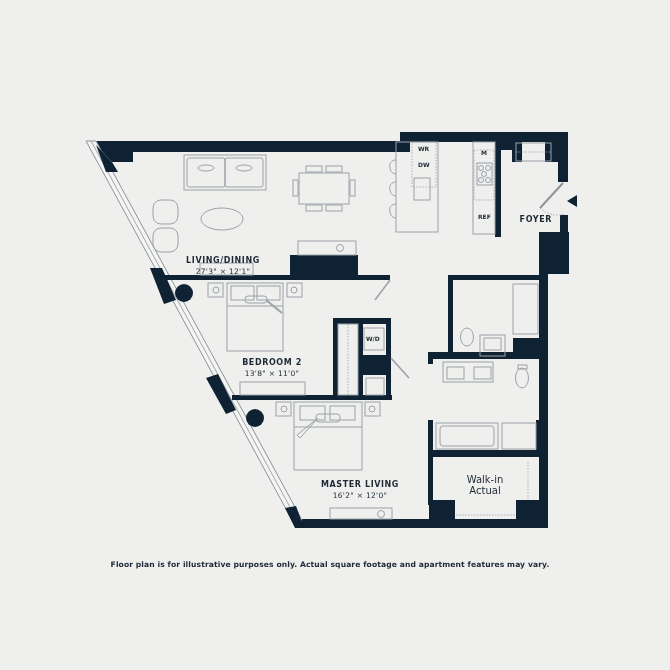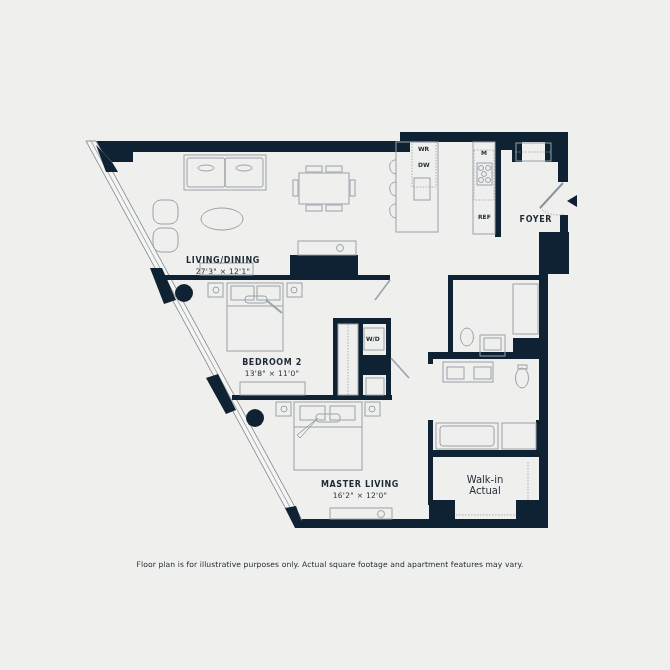--- a/index.html
+++ b/index.html
@@ -23,21 +23,21 @@
       letter-spacing: 0.6px;
       line-height: 11px;
       white-space: nowrap;
     }
     .room-name { font-size: 8px; font-weight: bold; display: block; }
     .room-dim { font-size: 7.5px; display: block; letter-spacing: 0.3px; }
     .small-lbl { font-size: 6px; font-weight: bold; position: absolute; color: #1d2a36; font-family: "DejaVu Sans", sans-serif; }
     .disclaimer {
       position: absolute; left: 0; width: 660px; top: 560px;
       text-align: center; font-size: 7.6px; color: #1d2a36;
-      font-family: "DejaVu Sans", sans-serif; letter-spacing: 0.1px;
+      font-family: "DejaVu Sans", sans-serif; letter-spacing: 0.1px; font-weight: bold;
     }
     .entry-arrow {
       position: absolute; left: 567px; top: 195px;
       width: 0; height: 0;
       border-top: 6px solid transparent; border-bottom: 6px solid transparent;
       border-right: 10px solid #0f2233;
     }
   </style>
 </head>
 <body>

